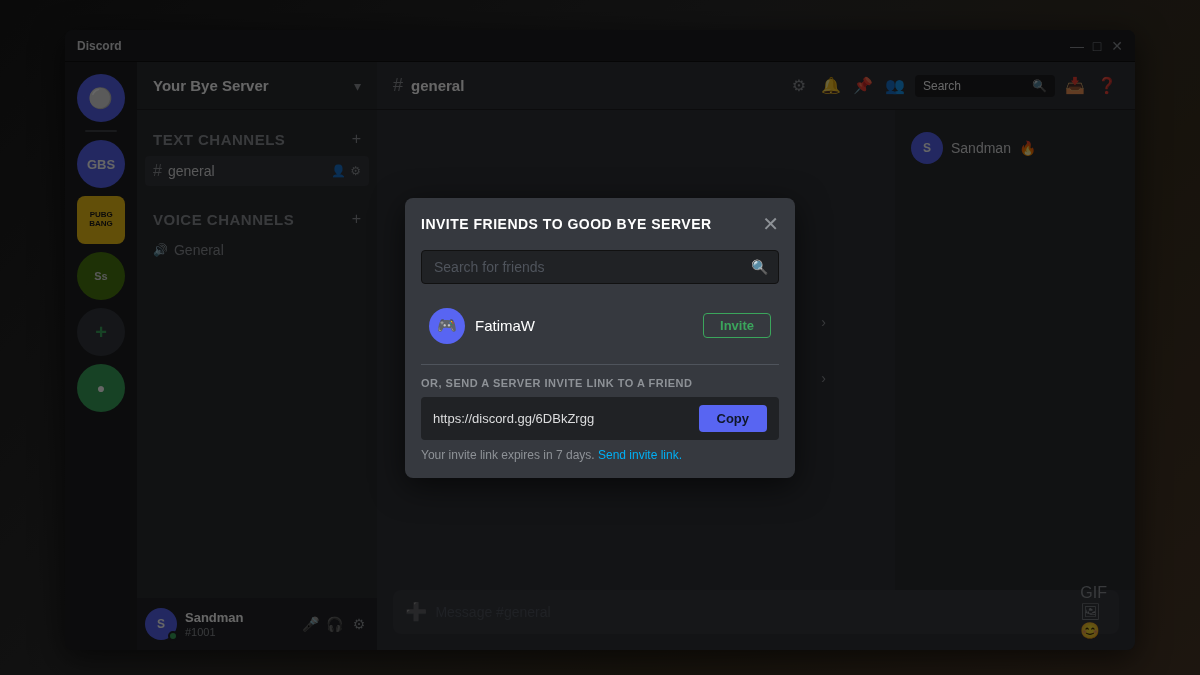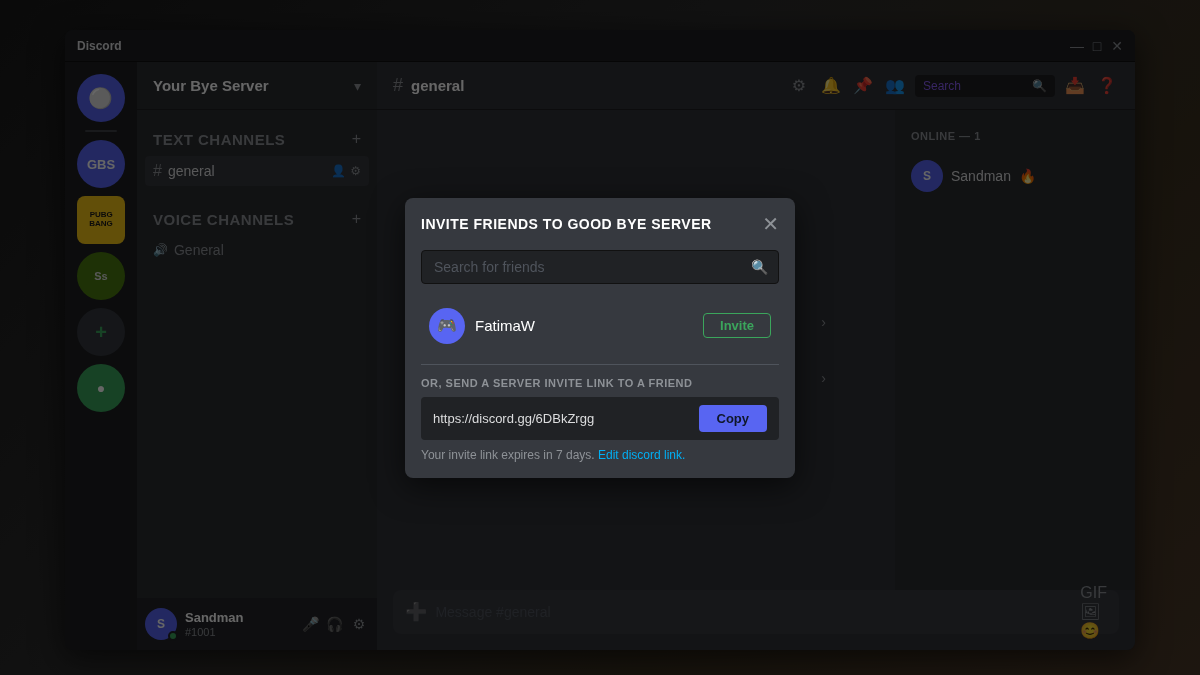--- a/index.html
+++ b/index.html
@@ -319,21 +319,21 @@
       background: #1e1f22;
       border-radius: 4px;
       padding: 4px 8px;
       display: flex;
       align-items: center;
       width: 140px;
       gap: 4px;
     }
     .search-bar-text {
       font-size: 12px;
-      color: #8b5cf6;
+      color: #ffffff;
       flex: 1;
     }
 
     
     .chat-area {
       flex: 1;
       display: flex;
       overflow: hidden;
     }
     .messages-area {
@@ -721,21 +721,20 @@
             <span class="empty-chat-arrow">›</span>
           </div>
           <div class="empty-chat-item">
             <div class="empty-chat-icon">💬</div>
             <span class="empty-chat-text">Send your first message</span>
             <span class="empty-chat-arrow">›</span>
           </div>
         </div>
 
         <div class="members-sidebar">
-          <div class="members-section-title">ONLINE — 1</div>
           <div class="member-item">
             <div class="member-avatar">
               <span>S</span>
             </div>
             <span class="member-name">Sandman</span>
             <span class="member-badge">🔥</span>
           </div>
         </div>
       </div>
 
@@ -777,17 +776,17 @@
 
     <div class="or-send-label">OR, SEND A SERVER INVITE LINK TO A FRIEND</div>
 
     <div class="invite-link-row">
       <span class="invite-link-text">https://discord.gg/6DBkZrgg</span>
       <button class="copy-btn">Copy</button>
     </div>
 
     <div class="expire-text">
       <span>Your invite link expires in 7 days.</span>
-      <a class="edit-link" href="#">Edit discord link.</a>
+      <a class="edit-link" href="#">Send invite link.</a>
     </div>
 
   </div>
 </div>
 
 </body></html>

